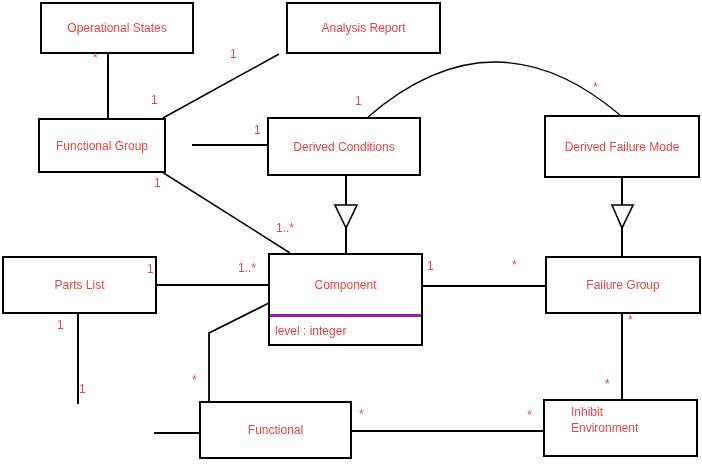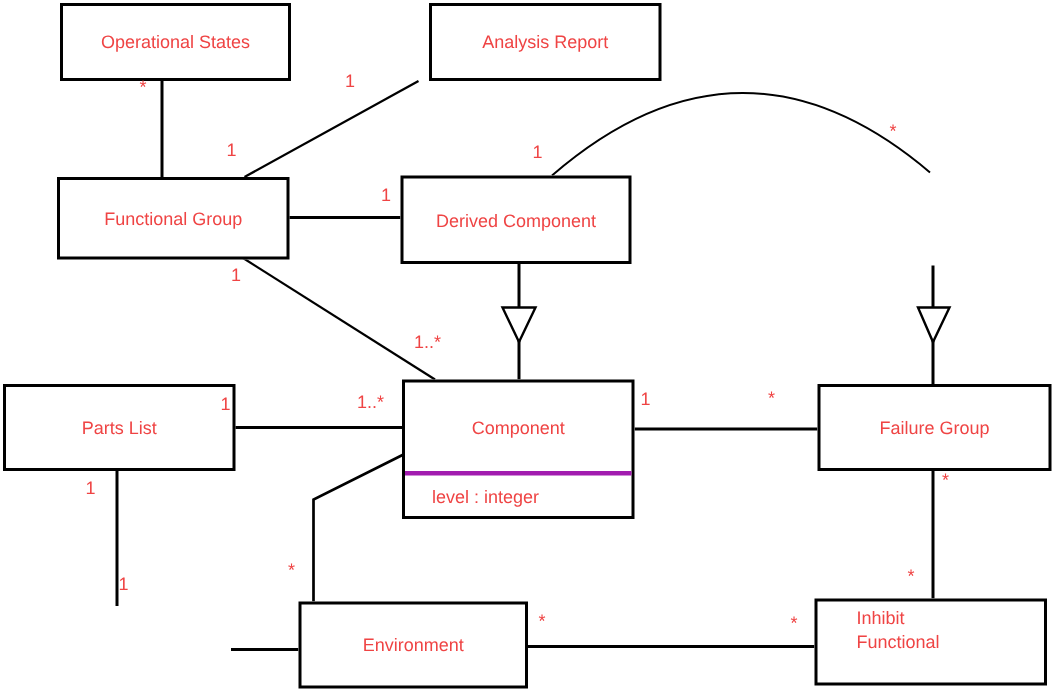--- a/index.html
+++ b/index.html
@@ -13,21 +13,21 @@
     border:2px solid #000; display:flex; align-items:center; justify-content:center;
     text-align:center; font-size:12px; line-height:14px;
   }
   .cls-comp { flex-direction:column; align-items:stretch; justify-content:flex-start; padding:0; }
   .comp-name {
     box-sizing:border-box; height:62px; border-bottom:3px solid #a21caf;
     display:flex; align-items:center; justify-content:center;
   }
   .comp-attr {
     box-sizing:border-box; flex:1; display:flex; align-items:center;
-    padding-left:18px; text-align:left;
+    padding-left:5px; text-align:left;
   }
   .cls-ic { align-items:flex-start; justify-content:flex-start; }
   .ic-name { display:block; width:80px; margin:3px 0 0 26px; text-align:left; line-height:16px; }
   .mult { position:absolute; font-size:12px; line-height:12px; white-space:nowrap; }
 </style>
 </head>
 <body>
 
 <div id="canvas">
 
@@ -56,49 +56,52 @@
   </svg>
 
   <div class="cls" style="left:40px; top:2px; width:154px; height:52px;">
     <span>Operational States</span>
   </div>
 
   <div class="cls" style="left:253px; top:2px; width:155px; height:52px;margin-left:33px;">
     <span>Analysis Report</span>
   </div>
 
-  <div class="cls" style="left:38px; top:118px; width:155px; height:55px;text-align:center;">
+  <div class="cls" style="left:38px; top:118px; width:128px; height:55px;text-align:center;">
     <span>Functional Group</span>
   </div>
 
   <div class="cls" style="left:267px; top:117px; width:154px; height:59px;">
-    <span>Derived Component</span>
+    <span>Derived Conditions</span>
   </div>
 
+  <div class="cls" style="left:544px; top:115px; width:156px; height:63px;">
+    <span>Derived Failure Mode</span>
+  </div>
 
   <div class="cls" style="left:2px; top:256px; width:155px; height:58px;">
     <span>Parts List</span>
   </div>
 
   <div class="cls cls-comp" style="left:268px; top:253px; width:155px; height:93px;">
     <div class="comp-name">Component</div>
     <div class="comp-attr">level : integer</div>
   </div>
 
   <div class="cls" style="left:545px; top:256px; width:156px; height:58px;">
     <span>Failure Group</span>
   </div>
 
 
   <div class="cls" style="left:199px; top:401px; width:153px; height:58px;">
-    <span>Environment</span>
+    <span>Functional</span>
   </div>
 
   <div class="cls cls-ic" style="left:543px; top:399px; width:155px; height:58px;">
-    <span class="ic-name">Inhibit Functional</span>
+    <span class="ic-name">Inhibit Environment</span>
   </div>
 
   <span class="mult" style="left:93px; top:52px;">*</span>
   <span class="mult" style="left:151px; top:94px;">1</span>
   <span class="mult" style="left:230px; top:48px;">1</span>
   <span class="mult" style="left:254px; top:124px;">1</span>
   <span class="mult" style="left:355px; top:95px;">1</span>
   <span class="mult" style="left:593px; top:81px;">*</span>
   <span class="mult" style="left:154px; top:177px;">1</span>
   <span class="mult" style="left:276px; top:222px;">1..*</span>

